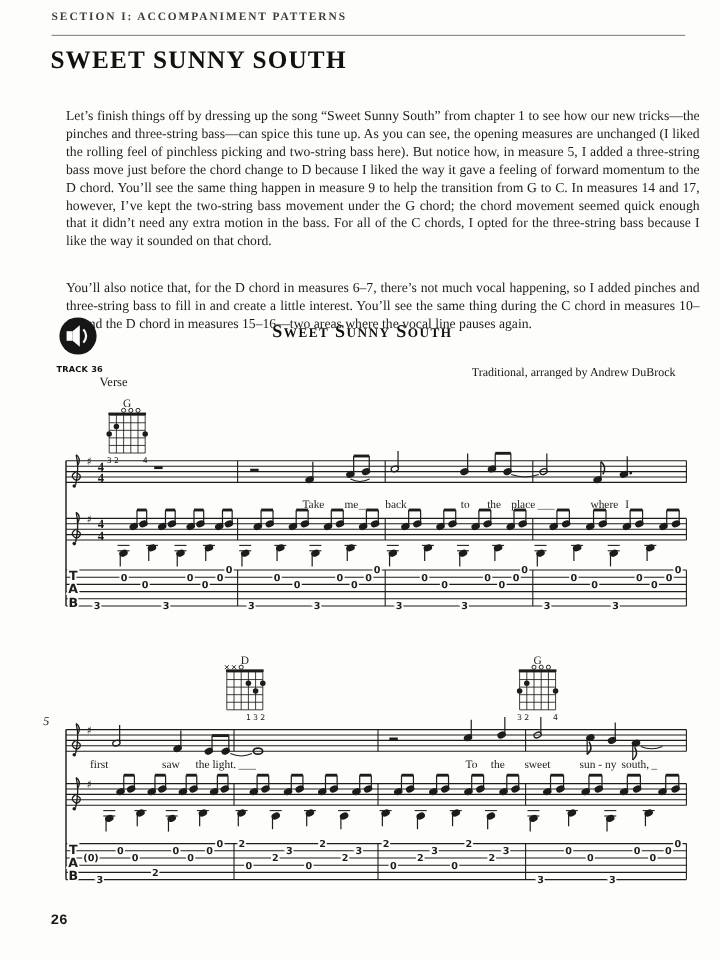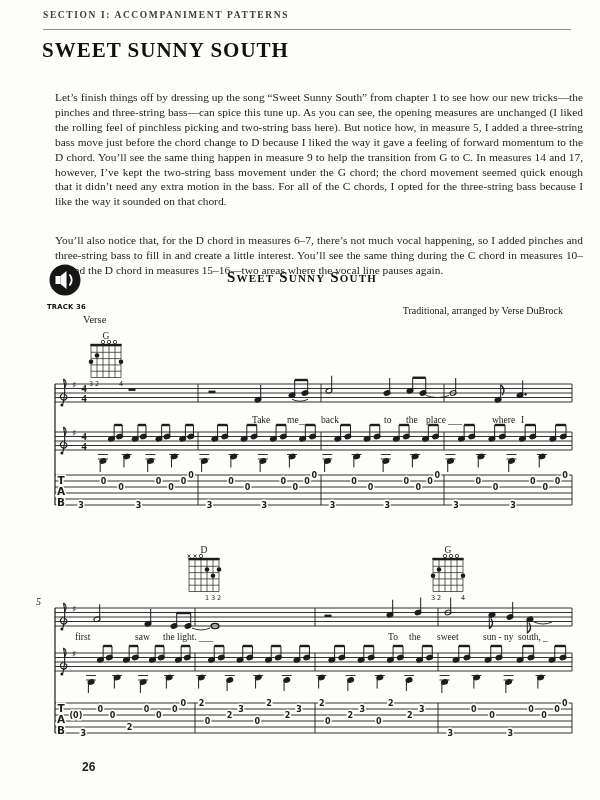--- a/index.html
+++ b/index.html
@@ -16,22 +16,22 @@
   .track{position:absolute;left:47px;top:262px;width:44px;text-align:left;}
   .track-label{font-family:"DejaVu Sans",sans-serif;font-size:6.8px;font-weight:bold;
                letter-spacing:0.2px;margin-top:1px;color:#111;}
   .score-title{position:absolute;left:0;top:269px;width:604px;text-align:center;
                font-size:15px;font-weight:bold;font-variant:small-caps;
                letter-spacing:1.2px;color:#111;}
   .credit{position:absolute;left:263px;top:305px;width:300px;text-align:right;
           font-size:10px;color:#161616;}
   .verse{position:absolute;left:83px;top:314px;font-size:10.5px;font-weight:normal;}
   .mnum{position:absolute;left:36px;top:596px;font-size:10px;font-style:italic;}
-  .pagenum{position:absolute;left:42px;top:760px;font-family:Liberation Sans, sans-serif;
-           font-size:12px;font-weight:bold;margin-left:40px;}
+  .pagenum{position:absolute;left:42px;top:760px;font-family:Liberation Mono, monospace;
+           font-size:12px;font-weight:bold;}
   svg{position:absolute;overflow:visible;}
   #chord-g1{left:85px;top:330px;} #chord-d{left:183px;top:544px;} #chord-g2{left:427px;top:544px;}
   #sys1{left:40px;top:368px;} #sys2{left:40px;top:593px;}
 </style>
 </head>
 <body>
 
 <div class="page">
   <div class="sect">SECTION I: ACCOMPANIMENT PATTERNS</div>
   <div class="rule"></div>
@@ -43,21 +43,21 @@
     <svg width="36" height="36" style="position:static">
       <circle cx="18" cy="18" r="15.5" fill="#161616"></circle>
       <rect x="8.5" y="14" width="5" height="8" fill="#fdfdfb"></rect>
       <polygon points="13.5,14 19.5,9 19.5,27 13.5,22" fill="#fdfdfb"></polygon>
       <path d="M22.5,12.5 Q27,18 22.5,23.5" stroke="#fdfdfb" stroke-width="1.8" fill="none"></path>
     </svg>
     <div class="track-label">TRACK 36</div>
   </div>
 
   <div class="score-title">Sweet Sunny South</div>
-  <div class="credit">Traditional, arranged by Verse DuBrock</div>
+  <div class="credit">Traditional, arranged by Andrew DuBrock</div>
   <div class="verse">Verse</div>
   <div class="mnum">5</div>
 
   <svg id="chord-g1" width="42" height="66">
       <text x="21" y="9" font-size="9.5" fill="#1c1c1c" text-anchor="middle" font-family="&quot;Liberation Serif&quot;,serif">G</text>
       <rect x="5.3" y="13.8" width="31.4" height="2.2" fill="#1c1c1c"></rect>
       <line x1="6" y1="16" x2="6" y2="47.5" stroke="#1c1c1c" stroke-width="0.7"></line>
       <line x1="12" y1="16" x2="12" y2="47.5" stroke="#1c1c1c" stroke-width="0.7"></line>
       <line x1="18" y1="16" x2="18" y2="47.5" stroke="#1c1c1c" stroke-width="0.7"></line>
       <line x1="24" y1="16" x2="24" y2="47.5" stroke="#1c1c1c" stroke-width="0.7"></line>

